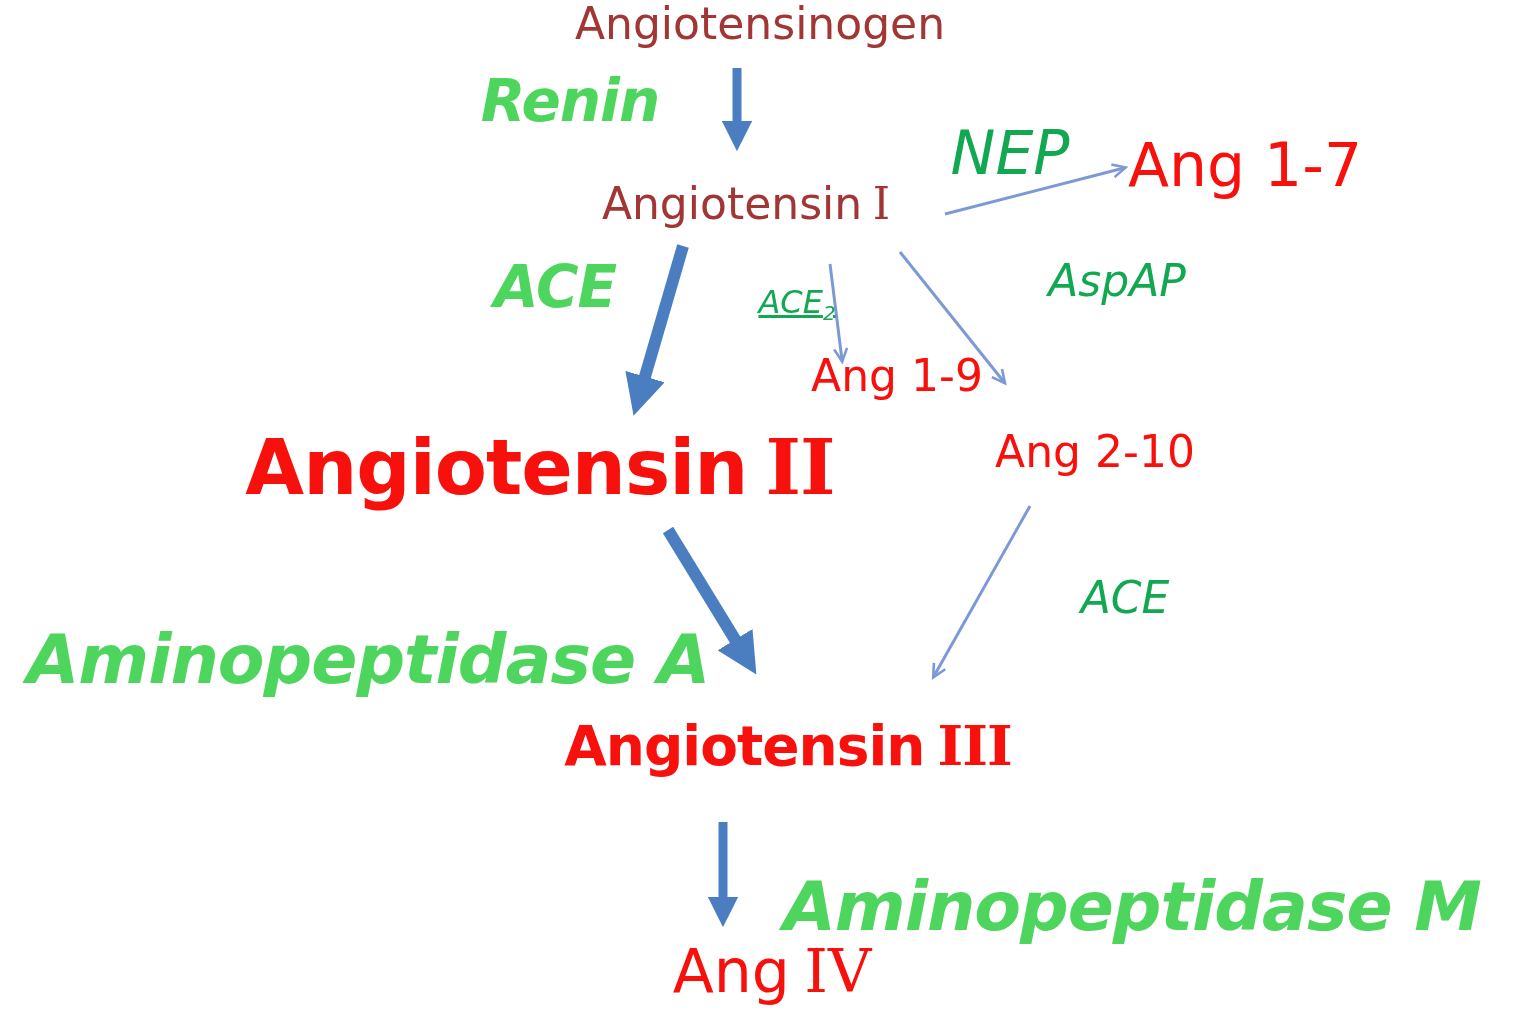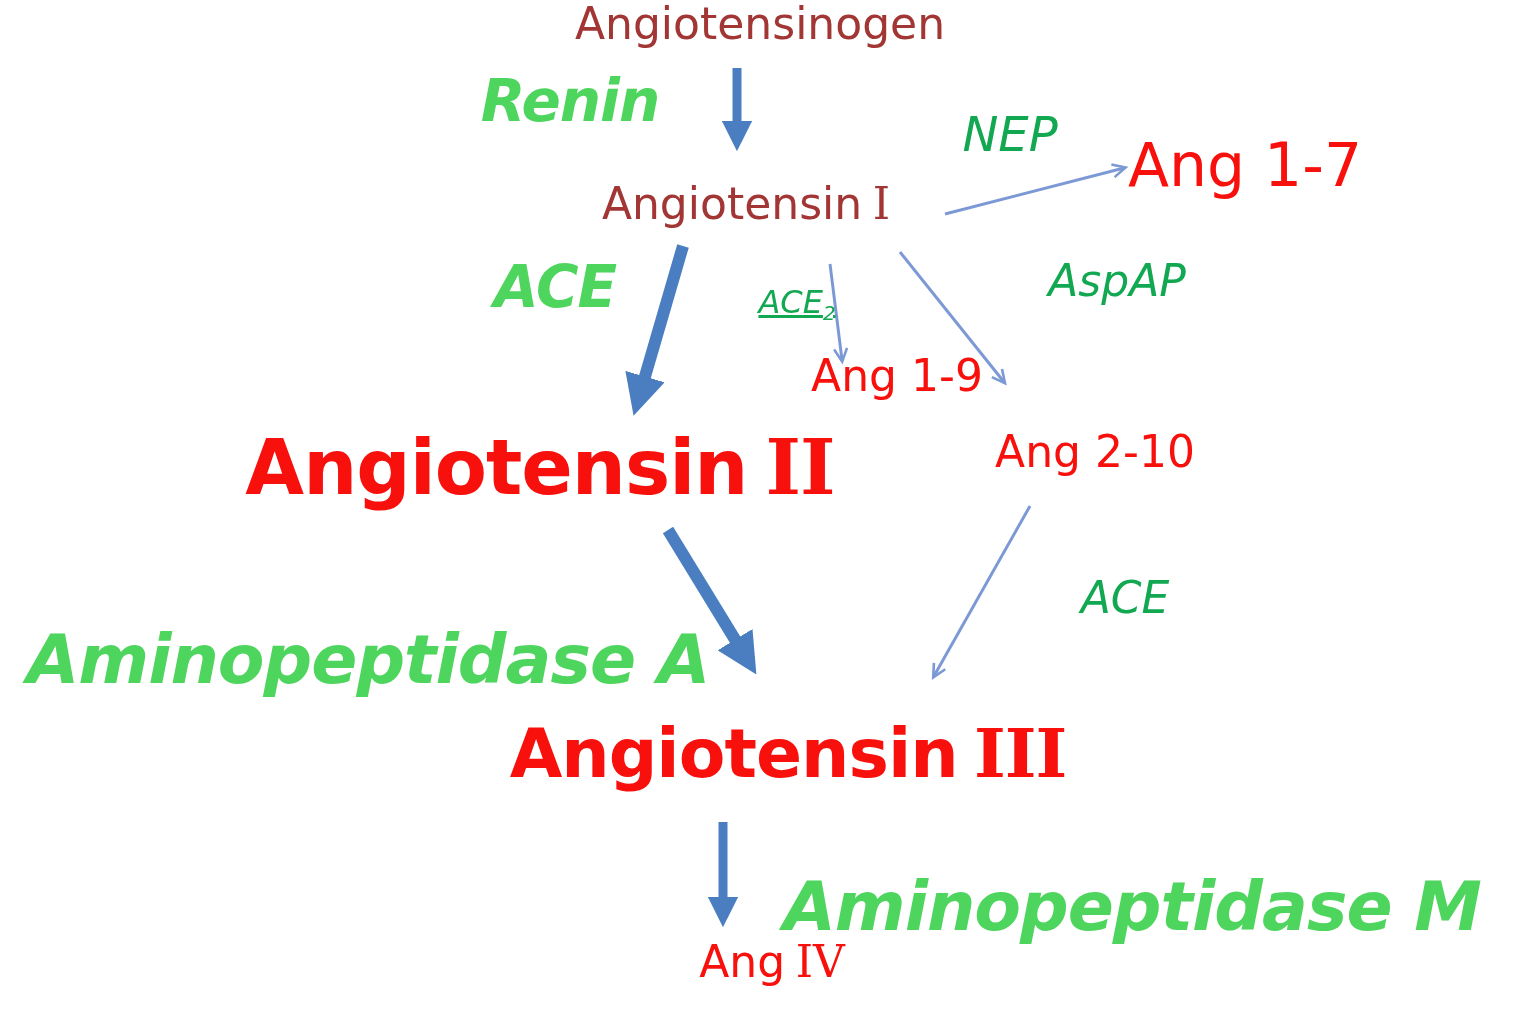--- a/index.html
+++ b/index.html
@@ -29,27 +29,27 @@
   .numeral:not(:empty){ margin-left:0.24em; }
   sub.sub{ font-size:0.62em; line-height:0; }
 
   
   #n-angiotensinogen{ left:760px; top:0px;   font-size:44px; }
   #n-angiotensin-i { left:746px; top:180px;  font-size:44px; }
   #n-ang17         { left:1245px;top:132px;  font-size:60px; }
   #n-ang19         { left:897px; top:352px;  font-size:44px; }
   #n-ang210        { left:1095px;top:428px;  font-size:44px;text-align:right; }
   #n-angiotensin-ii{ left:540px; top:426px;  font-size:76px; }
-  #n-angiotensin-iii{left:788px; top:716px;  font-size:68px; }
-  #n-ang-iv        { left:772px; top:938px;  font-size:44px; }
+  #n-angiotensin-iii{left:788px; top:716px;  font-size:55px; }
+  #n-ang-iv        { left:772px; top:938px;  font-size:60px; }
 
   
   #e-renin   { left:570px; top:70px;  font-size:58px; }
   #e-ace-main{ left:555px; top:256px; font-size:58px; }
-  #e-nep     { left:1010px;top:108px; font-size:48px; }
+  #e-nep     { left:1010px;top:120px; font-size:60px; }
   #e-ace2    { left:797px; top:285px; font-size:32px;text-decoration:underline; }
   #e-aspap   { left:1117px;top:257px; font-size:44px; }
   #e-ace-right{left:1125px;top:574px; font-size:44px; }
   #e-apa     { left:368px; top:592px; font-size:68px;margin-top:31px; }
   #e-apm     { left:1132px;top:824px; font-size:68px;margin-top:46px; }
 
   svg.arrows{ position:absolute; left:0; top:0; }
   .arrow-thick{ stroke:var(--arrow_blue); stroke-width:12; }
   .arrow-medium{ stroke:var(--arrow_blue); stroke-width:9; }
   .arrow-thin{ stroke:var(--arrow_light_blue); stroke-width:3; }

